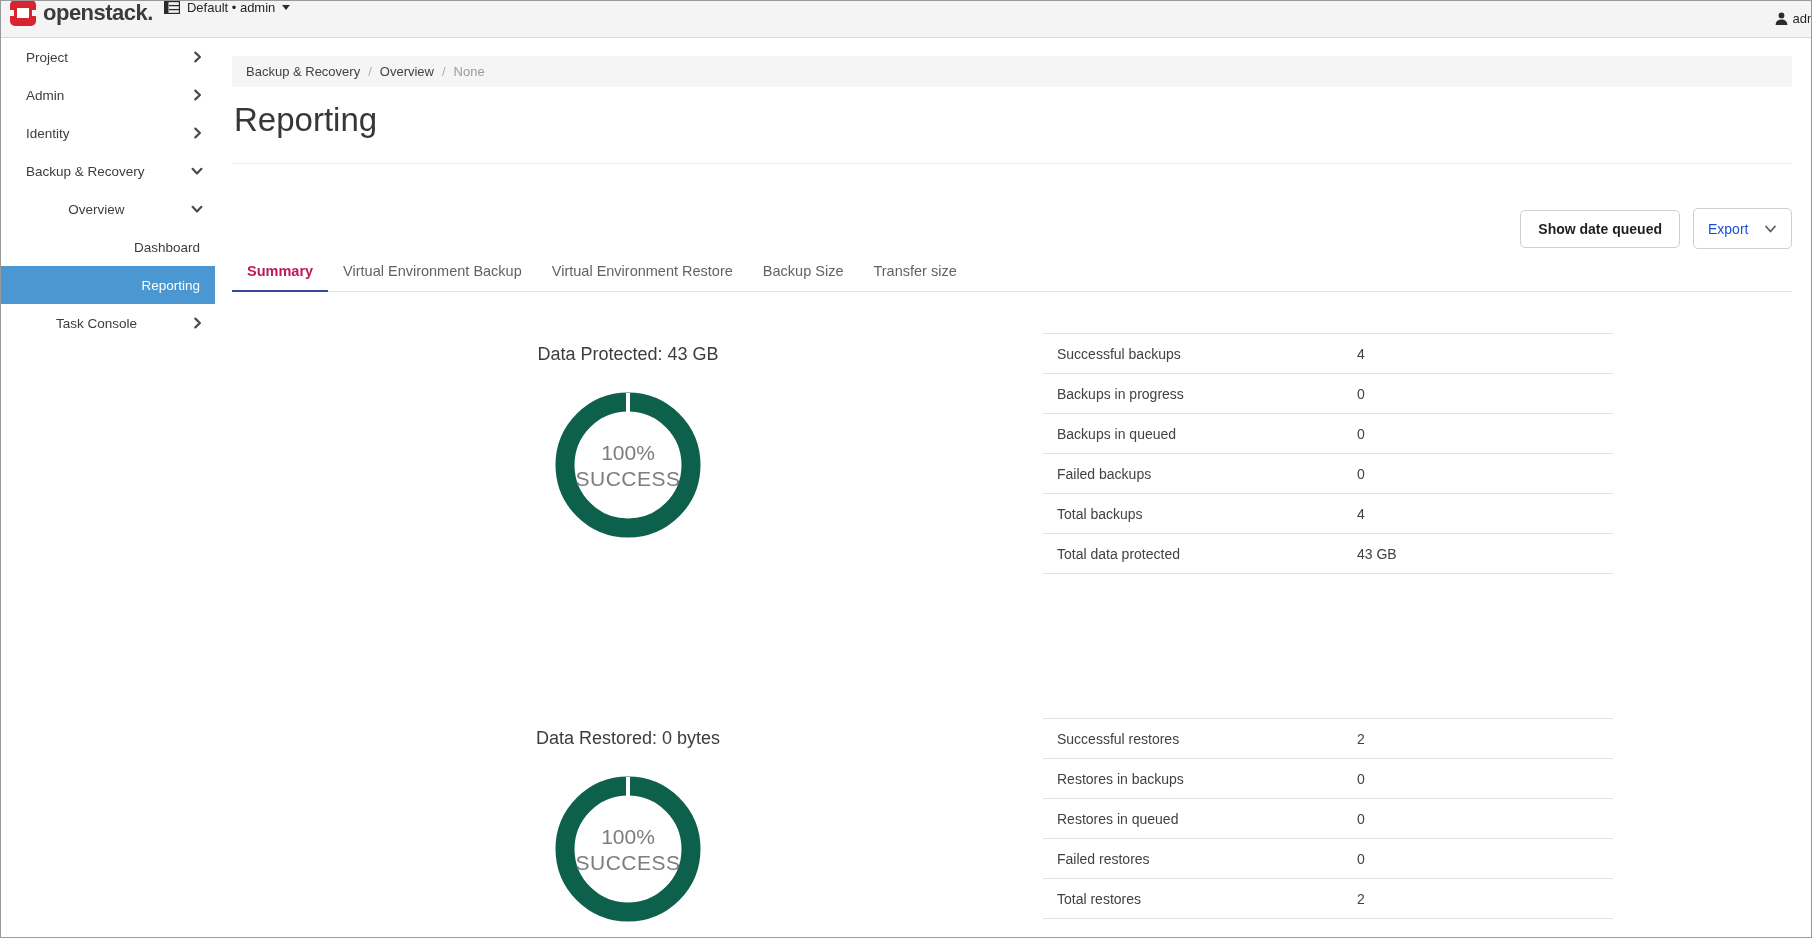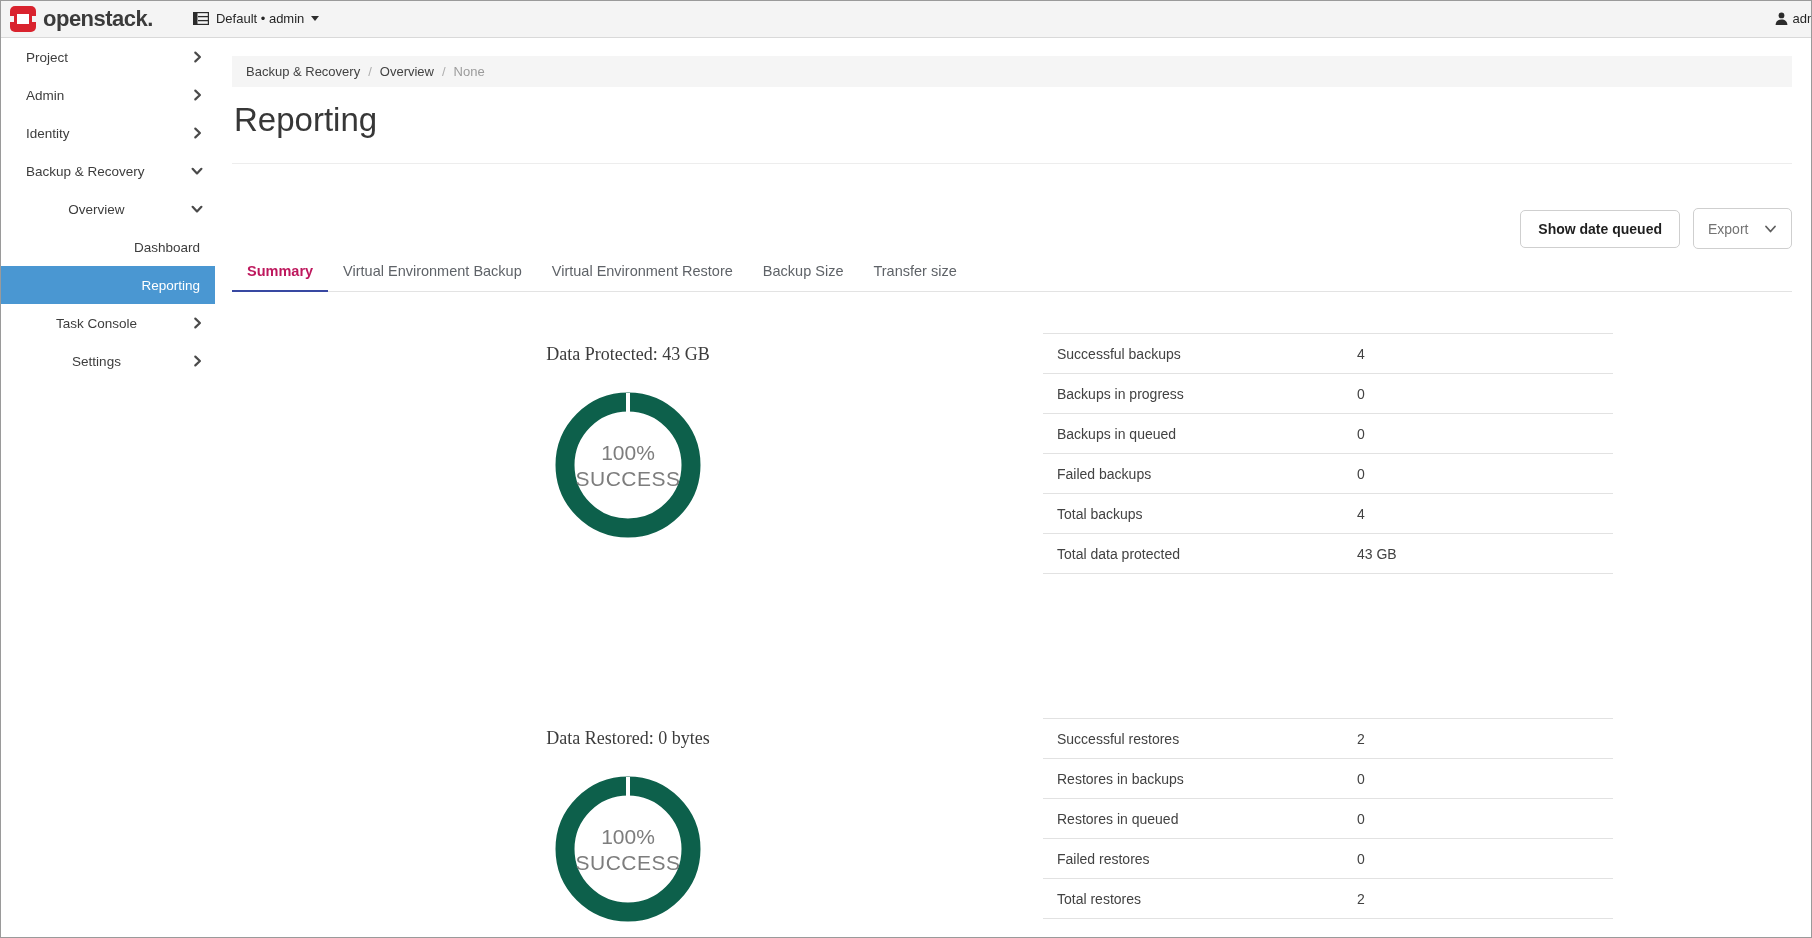--- a/index.html
+++ b/index.html
@@ -3,28 +3,28 @@
 <meta charset="utf-8">
 <style>
   * { margin:0; padding:0; box-sizing:border-box; }
   html,body { width:1812px; height:938px; overflow:hidden; background:#ffffff;
               font-family:"Liberation Sans", sans-serif; color:#424242; }
   body { position:relative; }
   .frame-edge { position:absolute; inset:0; border:1px solid #9a9a9a; pointer-events:none; z-index:50; }
 
   
   .header { height:38px; background:#f4f4f4; border-bottom:1px solid #d9d9d9;
-            display:flex; align-items:center; position:relative; }
+            display:flex; align-items:flex-start; position:relative; }
   .brand { display:flex; align-items:center; gap:7px; margin-left:10px; }
   .logo { width:26px; height:26px; background:#d9232e; border-radius:5px; position:relative; }
   .logo .hole { position:absolute; left:7px; top:8px; width:12px; height:10px; background:#ffffff; }
   .logo .slit-l, .logo .slit-r { position:absolute; top:10px; width:4px; height:6px; background:#f4f4f4; }
   .logo .slit-l { left:0; } .logo .slit-r { right:0; }
   .brand-text { font-size:22px; font-weight:bold; color:#3b3b3b; letter-spacing:-0.5px; }
-  .context { display:flex; align-items:center; gap:7px; margin-left:40px; font-size:13px; color:#262626; cursor:pointer; }
+  .context { display:flex; align-items:center; gap:7px; margin-left:11px; font-size:13px; color:#262626; cursor:pointer; }
   .caret-down { width:0; height:0; border-left:4px solid transparent; border-right:4px solid transparent; border-top:5px solid #2e2e2e; }
   .user-menu { position:absolute; right:-16px; top:0; height:100%; display:flex; align-items:center; gap:5px; font-size:13px; color:#262626; cursor:pointer; }
 
   
   .sidebar { position:absolute; left:0; top:38px; width:215px; }
   .nav-item { height:38px; display:flex; align-items:center; position:relative;
               font-size:13.5px; color:#3d3d3d; cursor:pointer; }
   .nav-item .chev { position:absolute; right:12px; top:50%; transform:translateY(-50%); display:flex; }
   .lvl1 { padding-left:26px; }
   .lvl2 { justify-content:center; padding-right:22px; }
@@ -38,32 +38,32 @@
   .breadcrumb .sep { color:#aeaeae; }
   .breadcrumb .muted { color:#9b9b9b; }
   .page-title { margin:14px 0 0 2px; font-size:33px; line-height:38px; font-weight:400; color:#373737; }
   .title-divider { border:none; border-top:1px solid #ededed; margin-top:24px; }
 
   .toolbar { margin-top:44px; height:41px; display:flex; justify-content:flex-end; align-items:center; gap:13px; }
   .btn { background:#ffffff; border:1px solid #cfcfcf; border-radius:5px; cursor:pointer;
          font-family:"Liberation Sans", sans-serif; }
   .btn-filter { height:38px; padding:0 17px; font-size:14px; font-weight:bold; color:#1f1f1f; }
   .btn-export { height:41px; width:99px; display:flex; align-items:center; justify-content:space-between;
-                padding:0 14px; font-size:14px; color:#737373; }
+                padding:0 14px; font-size:14px; color:#1d4ed8; }
 
   .tabbar { margin-top:2px; height:41px; display:flex; border-bottom:1px solid #e3e3e3; }
   .tab { padding:0 15px; display:flex; align-items:center; font-size:14.5px; color:#5f6368; cursor:pointer; }
   .tab.active { color:#be185d; font-weight:bold; border-bottom:2px solid #3848a2; margin-bottom:-1px; }
 
   .main { position:relative; height:646px; overflow:hidden; }
 
   .chart-block { position:absolute; width:220px; text-align:center; }
   .chart1 { left:286px; top:52px; }
   .chart2 { left:286px; top:436px; }
-  .section-title { font-size:18px; color:#3c3c3c; height:21px; white-space:nowrap;font-family:Liberation Serif, serif; }
+  .section-title { font-size:18px; color:#3c3c3c; height:21px; white-space:nowrap; }
   .donut { position:relative; width:146px; height:146px; margin:27px auto 0; }
   .donut-center { position:absolute; inset:0; display:flex; flex-direction:column;
                   align-items:center; justify-content:center; color:#7d7d7d; }
   .donut-pct { font-size:21px; line-height:27px; }
   .donut-status { font-size:21px; line-height:25px; letter-spacing:0.5px; }
 
   .stat-table { position:absolute; left:811px; width:570px; border-top:1px solid #e2e2e2; }
   .table1 { top:41px; }
   .table2 { top:426px; }
   .stat-row { position:relative; height:40px; border-bottom:1px solid #e2e2e2;
@@ -153,28 +153,20 @@
     <span>Reporting</span>
   </div>
   <div class="nav-item lvl2">
     <span>Task Console</span>
     <span class="chev">
         <svg width="11" height="12" viewBox="0 0 10 10">
           <polyline points="3,1 7.2,5 3,9" fill="none" stroke="#4a4a4a" stroke-width="2" stroke-linecap="round" stroke-linejoin="round"></polyline>
         </svg>
       </span>
   </div>
-  <div class="nav-item lvl2">
-    <span>Settings</span>
-    <span class="chev">
-        <svg width="11" height="12" viewBox="0 0 10 10">
-          <polyline points="3,1 7.2,5 3,9" fill="none" stroke="#4a4a4a" stroke-width="2" stroke-linecap="round" stroke-linejoin="round"></polyline>
-        </svg>
-      </span>
-  </div>
 </div>
 
 <div class="content">
 
   <div class="breadcrumb">
     <span>Backup &amp; Recovery</span>
     <span class="sep">/</span>
     <span>Overview</span>
     <span class="sep">/</span>
     <span class="muted">None</span>

